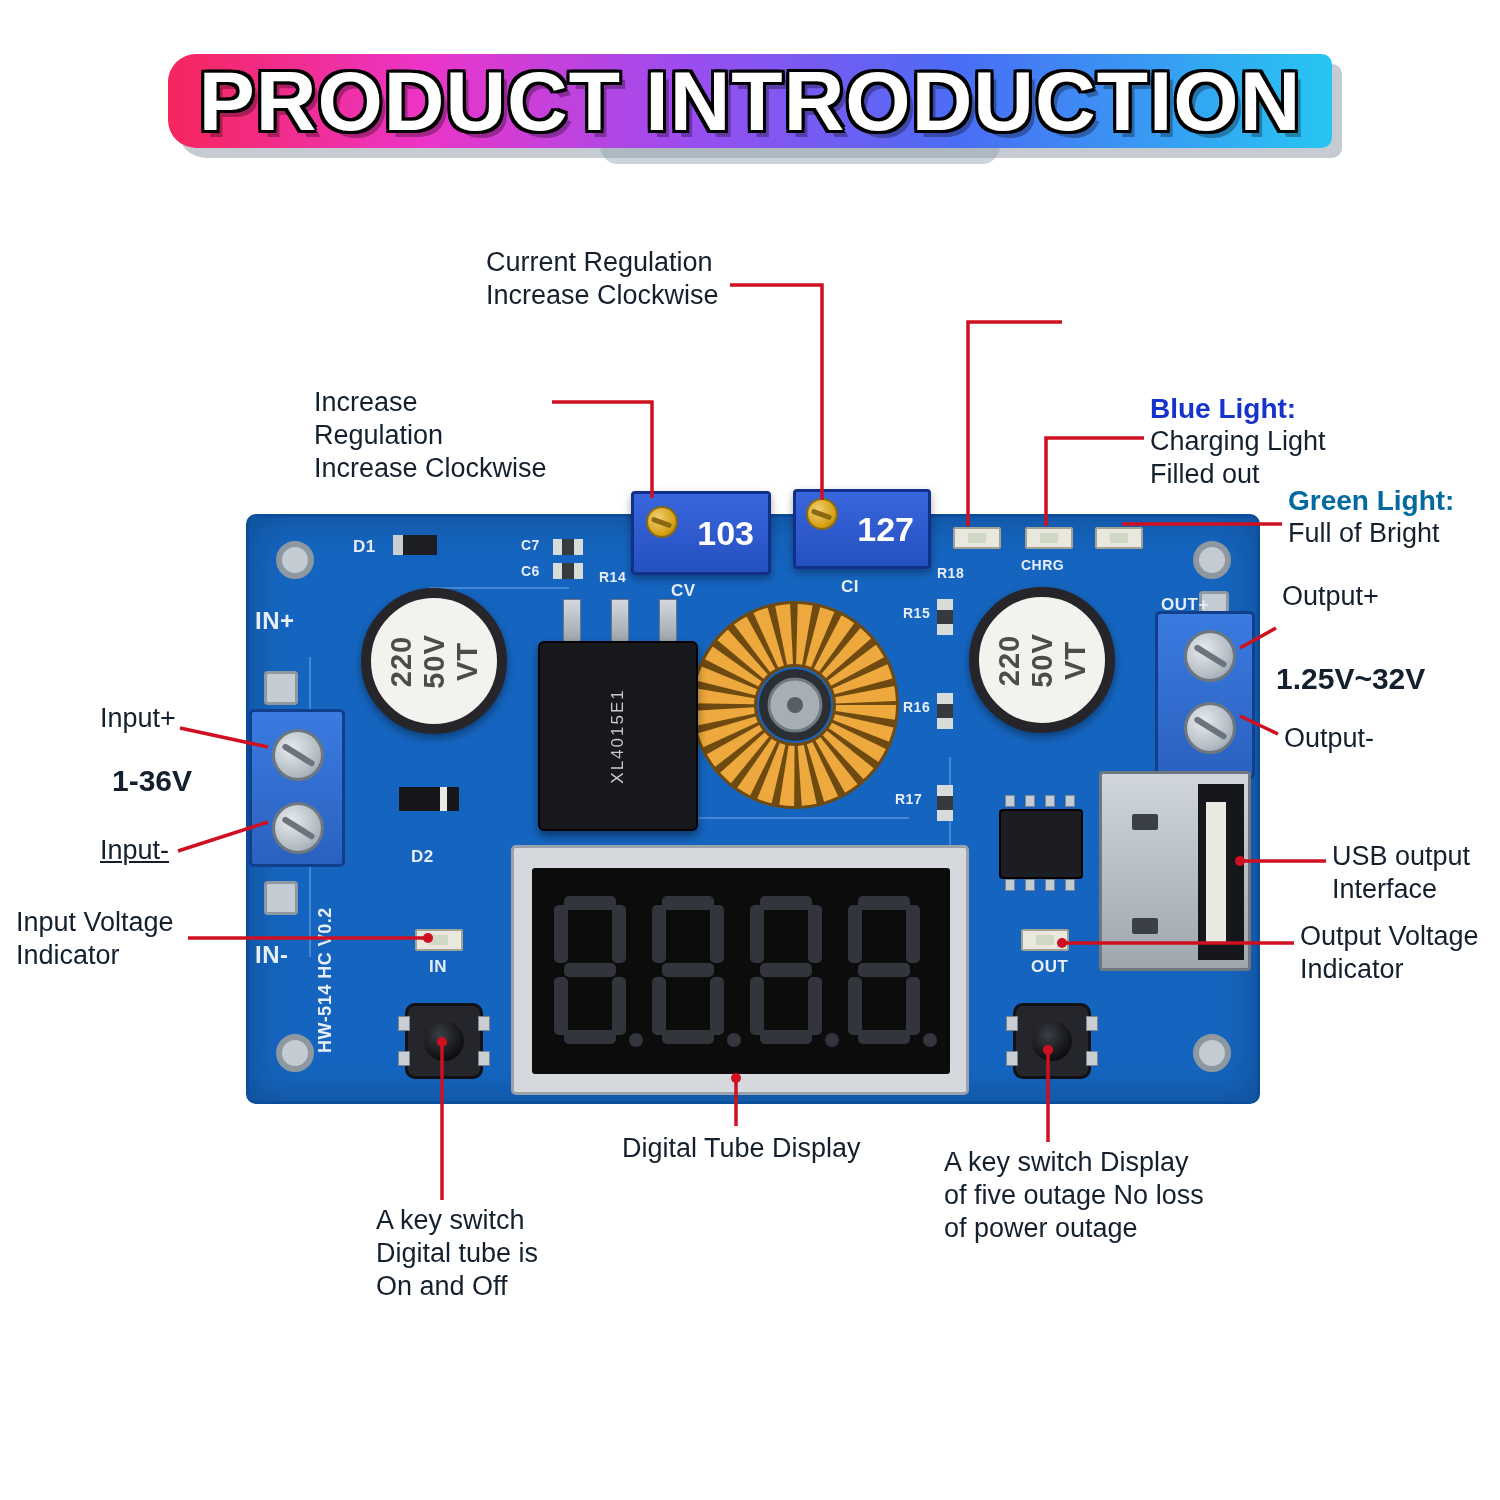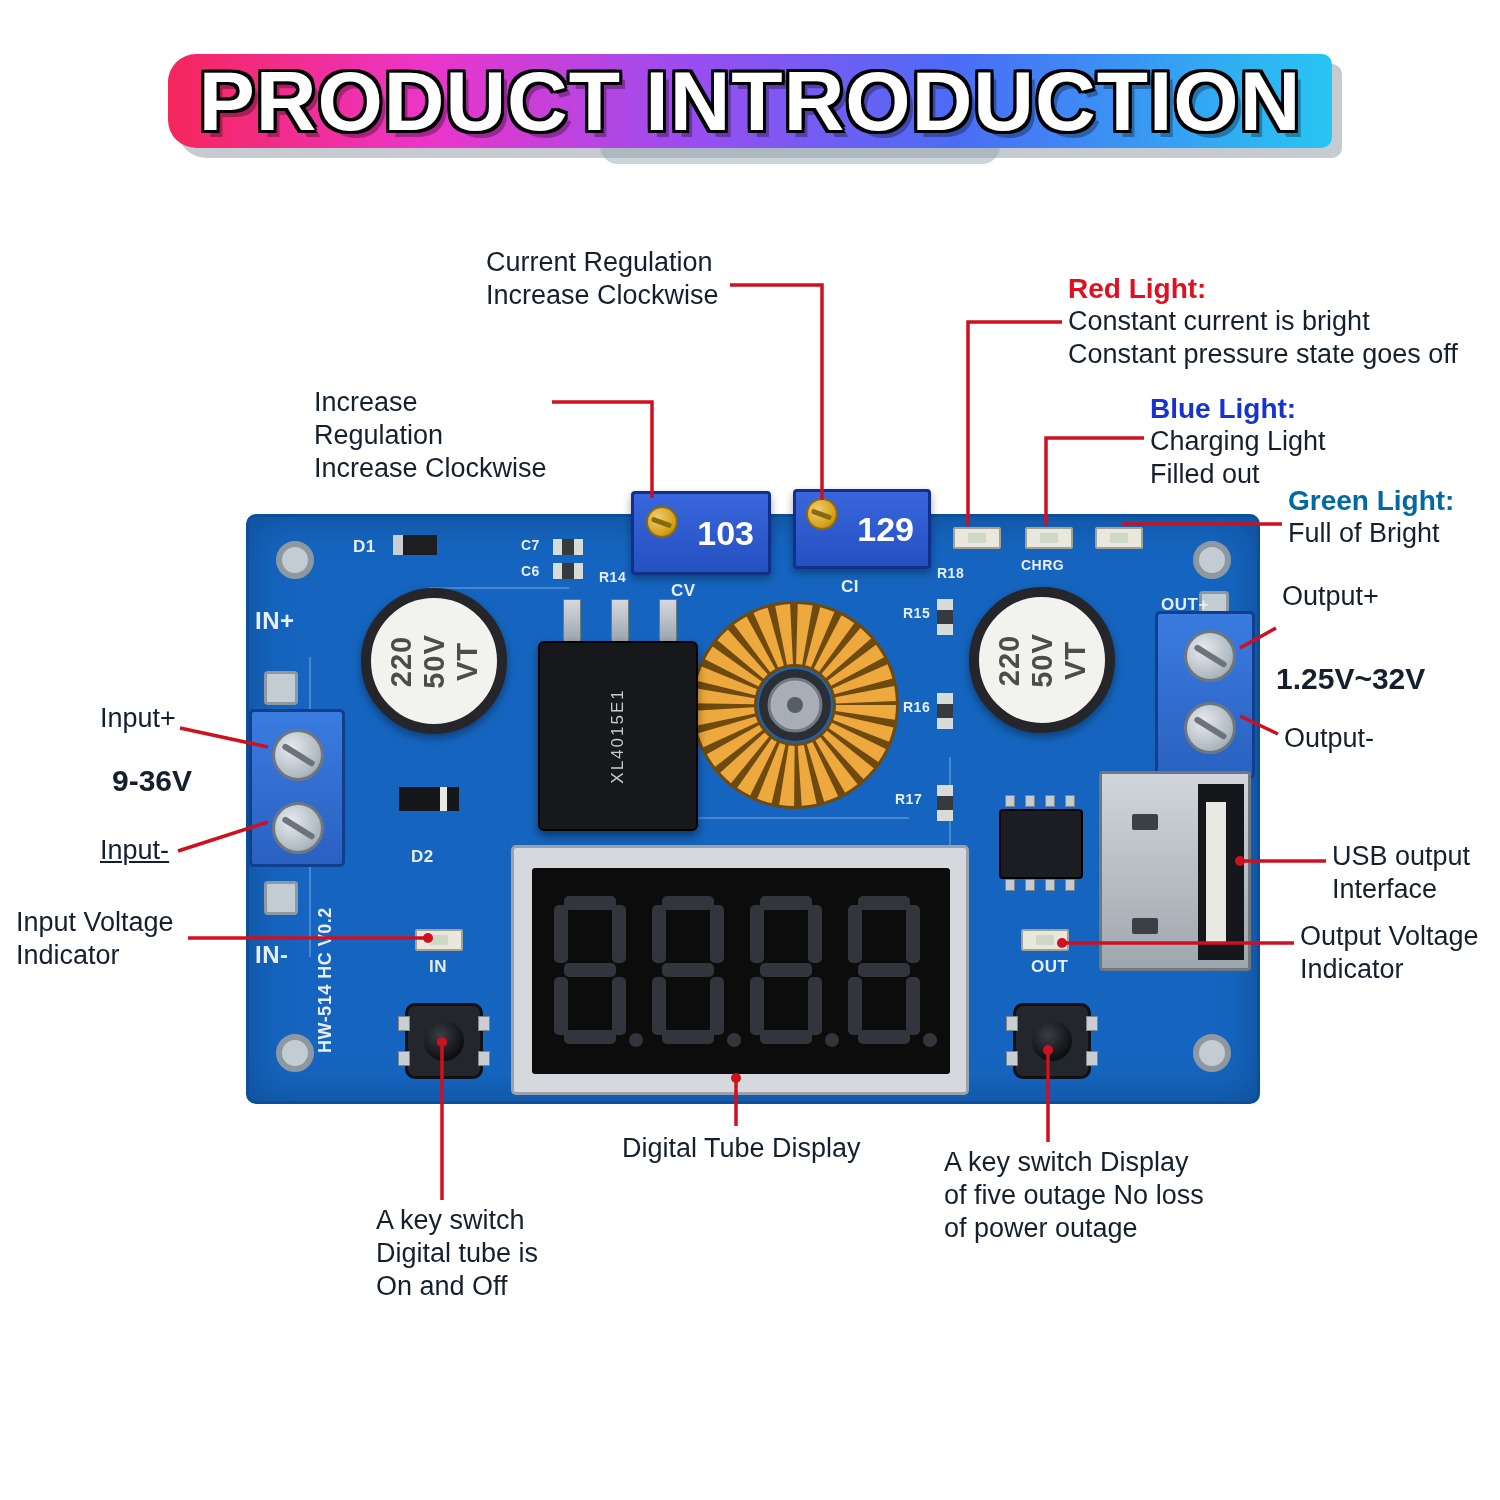--- a/index.html
+++ b/index.html
@@ -159,21 +159,21 @@
         <div>50V</div>
         <div>VT</div>
       </div>
     </div>
 
     <div class="trimmer" style="left:382px;top:-26px;width:140px;height:84px;">
       <span>103</span>
       <div class="trim-screw" style="left:12px;top:12px;"></div>
     </div>
     <div class="trimmer" style="left:544px;top:-28px;width:138px;height:80px;">
-      <span>129</span>
+      <span>127</span>
       <div class="trim-screw" style="left:10px;top:6px;"></div>
     </div>
 
     <div class="led" style="left:704px;top:10px;"></div>
     <div class="led" style="left:776px;top:10px;"></div>
     <div class="led" style="left:846px;top:10px;"></div>
 
     <svg style="position:absolute;left:436px;top:78px;" width="220" height="220">
       <circle cx="110" cy="110" r="71" fill="none" stroke="#6e4a10" stroke-width="66"></circle>
       <circle cx="110" cy="110" r="71" fill="none" stroke="#eda93e" stroke-width="60" stroke-dasharray="10.5 5.5"></circle>
@@ -275,43 +275,38 @@
   <div class="lbl" style="left:486px;top:246px;width:246px;">
     <div>Current Regulation</div>
     <div>Increase Clockwise</div>
   </div>
 
   <div class="lbl" style="left:314px;top:386px;width:240px;">
     <div>Increase Regulation</div>
     <div>Increase Clockwise</div>
   </div>
 
-  <div class="lbl" style="left:1068px;top:272px;width:400px;">
-    <div class="t-red">Red Light:</div>
-    <div>Constant current is bright</div>
-    <div>Constant pressure state goes off</div>
-  </div>
 
   <div class="lbl" style="left:1150px;top:392px;width:320px;">
     <div class="t-blue">Blue Light:</div>
     <div>Charging Light</div>
     <div>Filled out</div>
   </div>
 
   <div class="lbl" style="left:1288px;top:484px;width:200px;">
     <div class="t-green">Green Light:</div>
     <div>Full of Bright</div>
   </div>
 
   <div class="lbl" style="left:1282px;top:580px;">Output+</div>
   <div class="lbl bold" style="left:1276px;top:662px;font-weight:700;font-size:30px;">1.25V~32V</div>
   <div class="lbl" style="left:1284px;top:722px;">Output-</div>
 
   <div class="lbl" style="left:100px;top:702px;">Input+</div>
-  <div class="lbl bold" style="left:112px;top:764px;font-weight:700;font-size:30px;">9-36V</div>
+  <div class="lbl bold" style="left:112px;top:764px;font-weight:700;font-size:30px;">1-36V</div>
   <div class="lbl" style="left:100px;top:834px;text-decoration:underline;">Input-</div>
 
   <div class="lbl" style="left:16px;top:906px;width:190px;">
     <div>Input Voltage</div>
     <div>Indicator</div>
   </div>
 
   <div class="lbl" style="left:1332px;top:840px;width:160px;">
     <div>USB output</div>
     <div>Interface</div>

